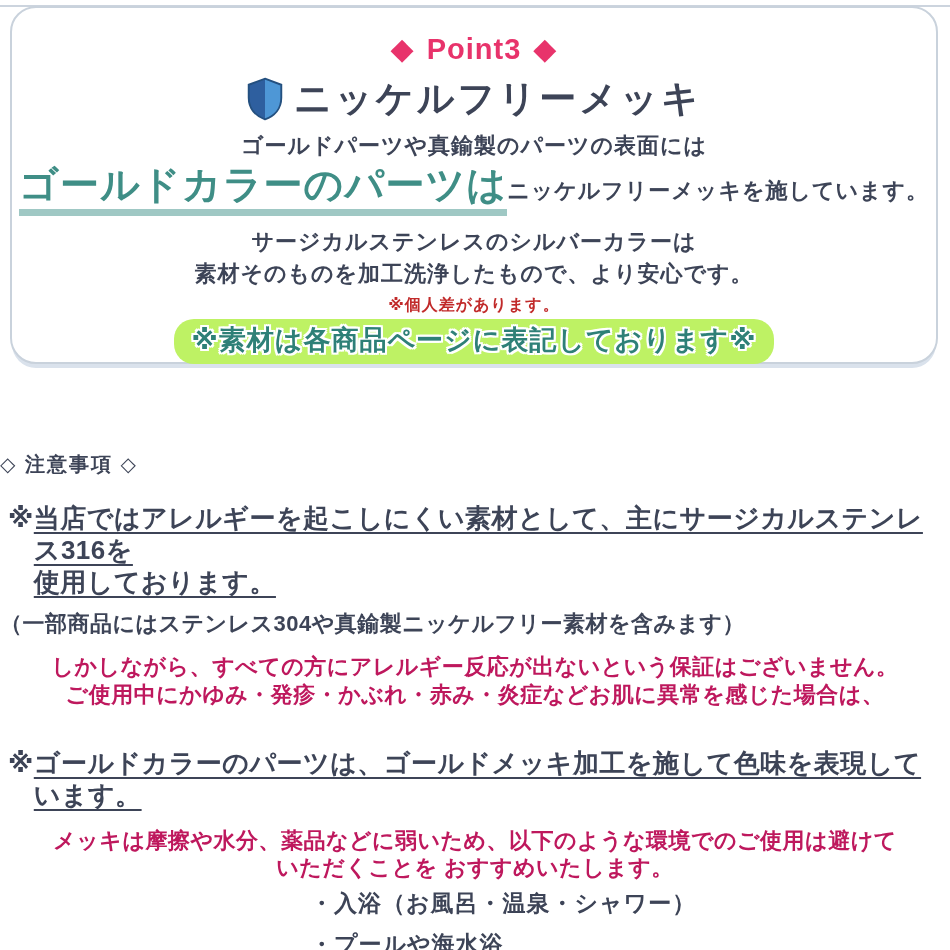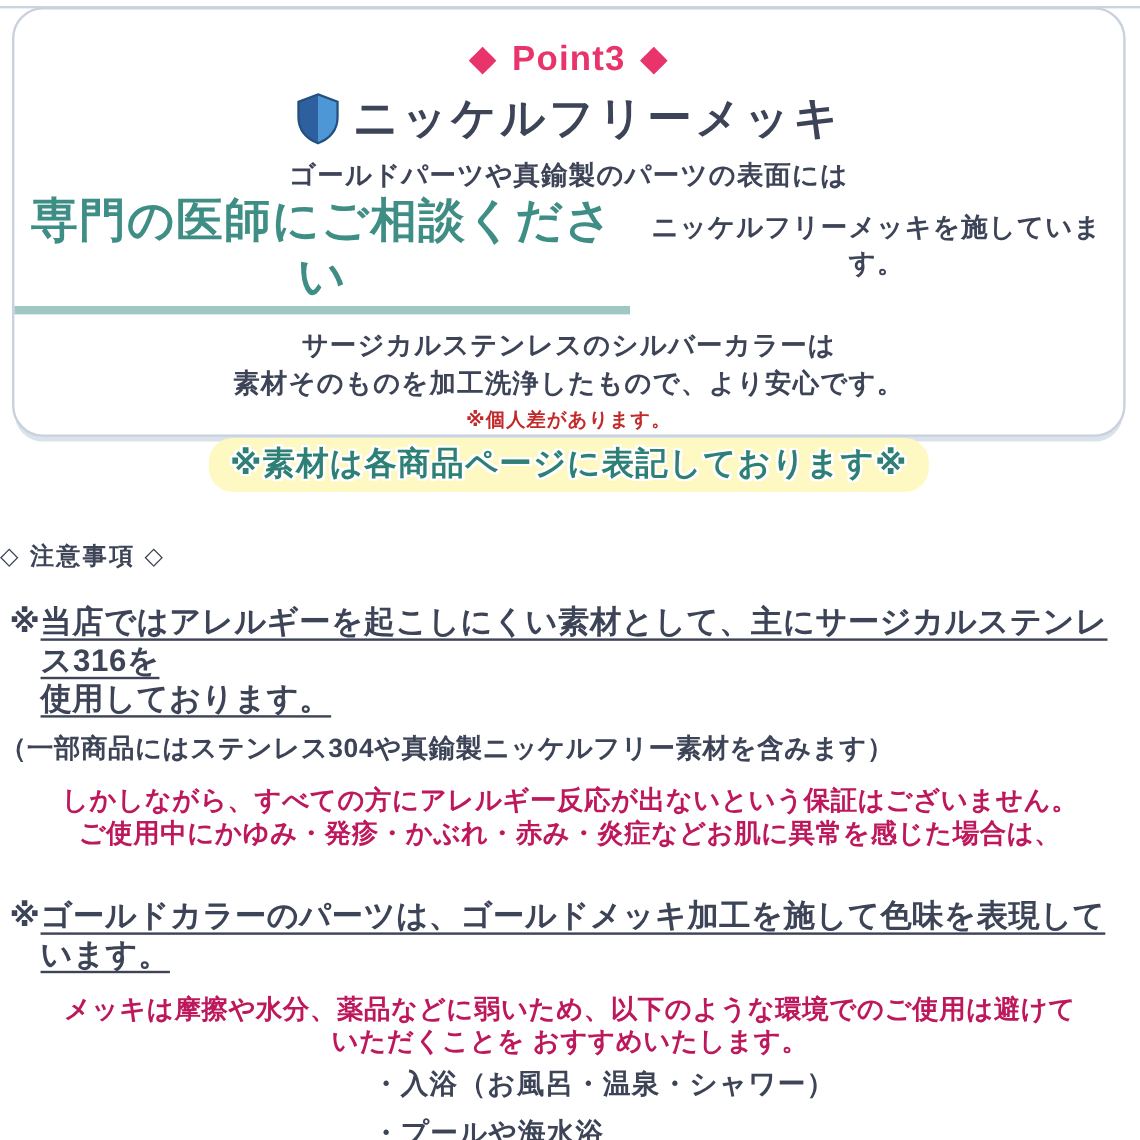--- a/index.html
+++ b/index.html
@@ -48,21 +48,21 @@
     border-bottom:7px solid #9fc8c4;
     padding-bottom:1px;
   }
   .big-tail { font-size:22px; letter-spacing:1px; }
   .l2 { margin-top:14px; }
   .l3 { margin-top:8px; }
   .red-note { margin-top:8px; font-size:16px; line-height:22px; letter-spacing:1px; color:#c12a2a; }
   .pill-wrap { margin-top:3px; }
   .pill {
     display:inline-block;
-    background:#fef9c3;
+    background:#bef264;
     border-radius:20px;
     padding:7px 18px 9px 18px;
     font-size:27px; line-height:29px; letter-spacing:1px;
     color:#2e8077;
     text-shadow:-2px -2px 0 #fff, 2px -2px 0 #fff, -2px 2px 0 #fff, 2px 2px 0 #fff,
                 -2px 0 0 #fff, 2px 0 0 #fff, 0 -2px 0 #fff, 0 2px 0 #fff;
   }
   
   .notes { position:absolute; top:430px; left:0; width:950px; }
   .notes-heading { margin-top:24px; text-align:left; font-size:20px; line-height:20px; letter-spacing:2px; }
@@ -110,21 +110,21 @@
         </defs>
         <path d="M14 1 L26 5.5 V15 C26 23 21 28.5 14 31 C7 28.5 2 23 2 15 V5.5 Z" fill="url(#shieldGrad)" stroke="#24507f" stroke-width="1.4"></path>
       </svg>
     </span>
     <span class="card-title">ニッケルフリーメッキ</span>
   </div>
 
   <div class="line l1">ゴールドパーツや真鍮製のパーツの表面には</div>
 
   <div class="big-row">
-    <span class="highlight">専門の医師にご相談ください</span>
+    <span class="highlight">ゴールドカラーのパーツは</span>
     <span class="big-tail">ニッケルフリーメッキを施しています。</span>
   </div>
 
   <div class="line l2">サージカルステンレスのシルバーカラーは</div>
   <div class="line l3">素材そのものを加工洗浄したもので、より安心です。</div>
 
   <div class="red-note">※個人差があります。</div>
 
   <div class="pill-wrap">
     <span class="pill">※素材は各商品ページに表記しております※</span>

